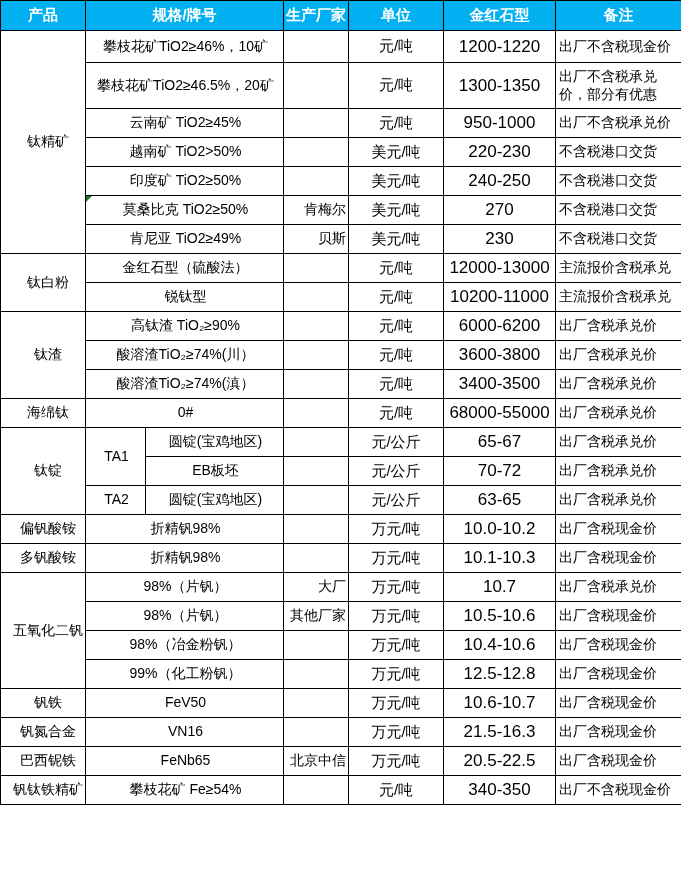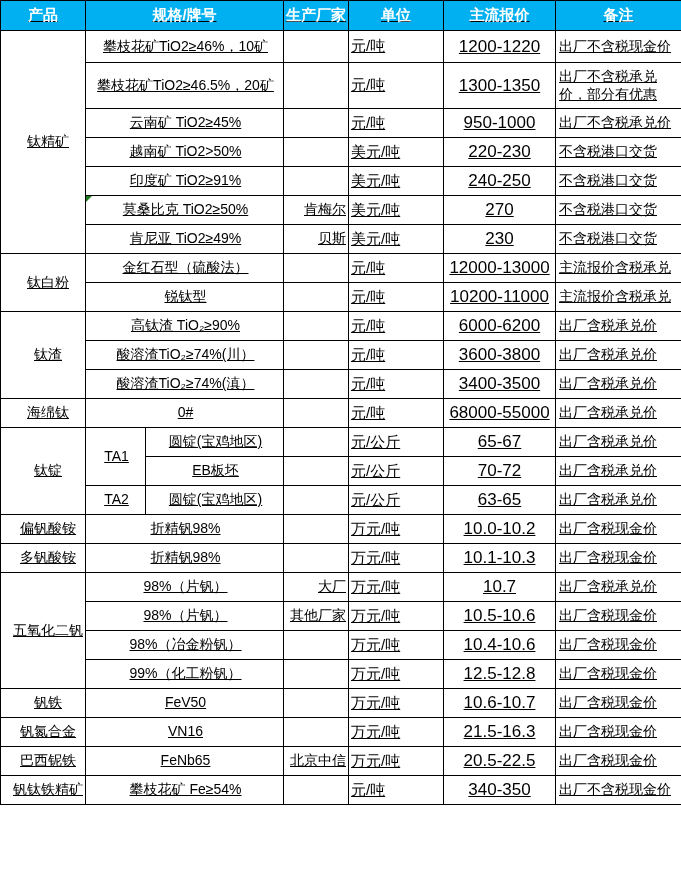--- a/index.html
+++ b/index.html
@@ -4,41 +4,41 @@
 <style>
   :root { --header-bg:#00B0F0; --header-fg:#FFFFFF; --grid:#000000; --cmark:#1E7B1E; }
   * { box-sizing: border-box; }
   html,body { margin:0; padding:0; }
   body {
     width:681px; height:873px; background:#FFFFFF;
     font-family:"Liberation Sans","DejaVu Sans",sans-serif;
     color:#000;
   }
   table.price-table {
-    border-collapse:collapse; table-layout:fixed; width:681px;text-decoration:underline;
+    border-collapse:collapse; table-layout:fixed; width:681px;
   }
   th, td {
     border:1px solid var(--grid);
     padding:0 2px;
     overflow:hidden;
     vertical-align:middle;
     font-size:14px;
     line-height:1.25;
   }
   thead th {
     background:var(--header-bg); color:var(--header-fg);
     font-weight:bold; text-align:center; height:30px; font-size:15px;
   }
   tbody tr       { height:29px; }
   tbody tr.r-first { height:32px; }
   tbody tr.r-tall  { height:46px; }
   td.prod  { text-align:center;padding-left:12px; }
   td.spec, td.grade, td.type { text-align:center; padding-left:4px; }
   td.mfr   { text-align:right; }
-  td.unit  { text-align:left; font-size:15px; }
+  td.unit  { text-align:center; font-size:15px; }
   td.price { text-align:center; font-size:17px;margin-top:36px; }
   td.note  { text-align:left; padding-left:3px; }
   td.has-cmark { position:relative; }
   .cmark {
     position:absolute; top:0; left:0; width:0; height:0;
     border-top:6px solid var(--cmark);
     border-right:6px solid transparent;
   }
 </style>
 </head>
@@ -53,21 +53,21 @@
       <col style="width:95px">
       <col style="width:112px">
       <col style="width:126px">
   </colgroup>
   <thead>
     <tr>
       <th>产品</th>
       <th colspan="2">规格/牌号</th>
       <th>生产厂家</th>
       <th>单位</th>
-      <th>主流报价</th>
+      <th>金红石型</th>
       <th>备注</th>
     </tr>
   </thead>
   <tbody>
     <tr class="r-first">
       <td class="prod" rowspan="7">钛精矿</td>
       <td class="spec" colspan="2">攀枝花矿TiO2≥46%，10矿</td>
       <td class="mfr"></td>
       <td class="unit">元/吨</td>
       <td class="price">1200-1220</td>
@@ -88,21 +88,21 @@
       <td class="note">出厂不含税承兑价</td>
     </tr>
     <tr>
       <td class="spec" colspan="2">越南矿 TiO2&gt;50%</td>
       <td class="mfr"></td>
       <td class="unit">美元/吨</td>
       <td class="price">220-230</td>
       <td class="note">不含税港口交货</td>
     </tr>
     <tr>
-      <td class="spec" colspan="2">印度矿 TiO2≥91%</td>
+      <td class="spec" colspan="2">印度矿 TiO2≥50%</td>
       <td class="mfr"></td>
       <td class="unit">美元/吨</td>
       <td class="price">240-250</td>
       <td class="note">不含税港口交货</td>
     </tr>
     <tr>
       <td class="spec has-cmark" colspan="2">
         <span class="cmark"></span><span>莫桑比克 TiO2≥50%</span>
       </td>
       <td class="mfr">肯梅尔</td>

